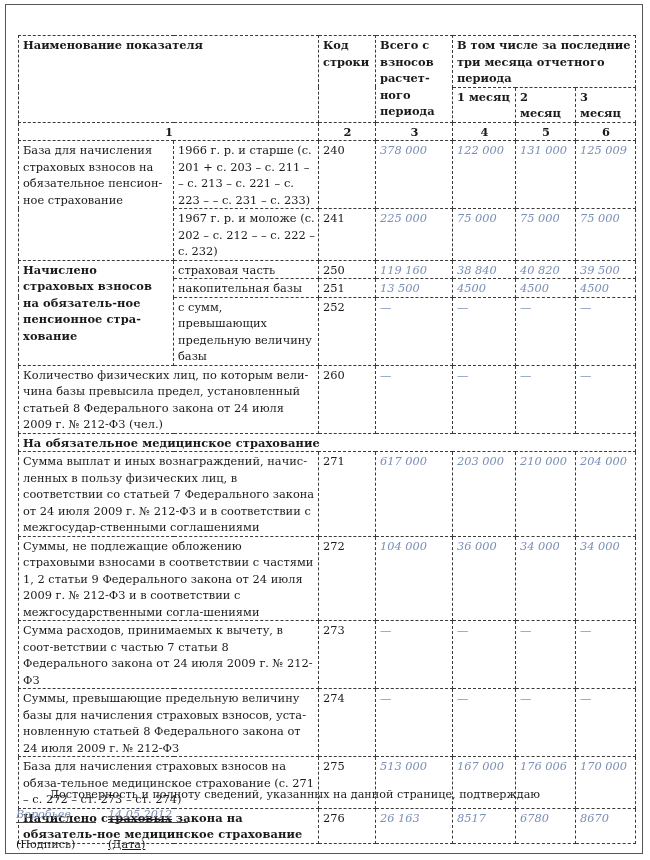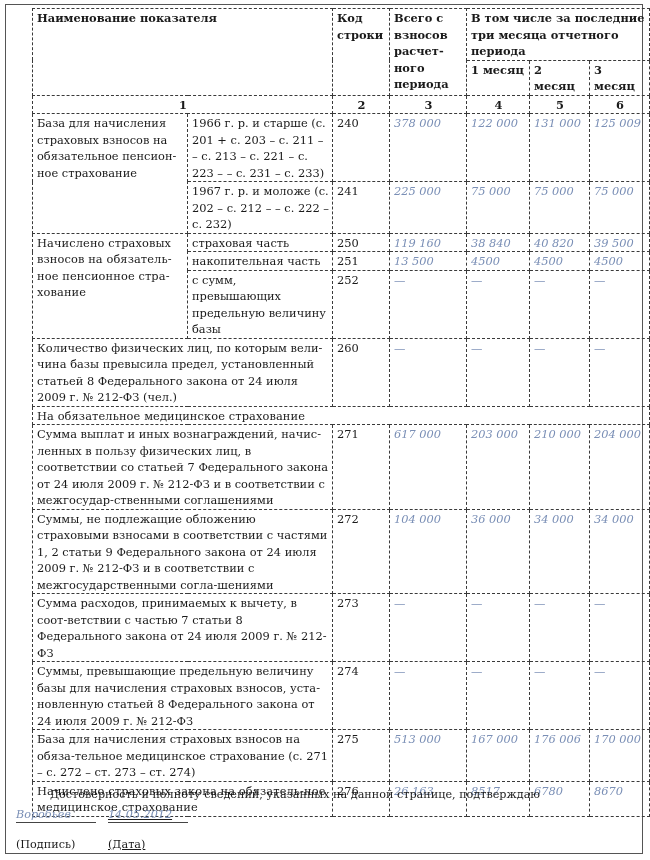--- a/index.html
+++ b/index.html
@@ -1,24 +1,24 @@
 <!DOCTYPE html>
 <html><head>
   <meta charset="utf-8">
   <style>
     html, body { margin: 0; padding: 0; background: #ffffff; }
     body { width: 650px; height: 860px; position: relative; overflow: hidden;
       font-family: "DejaVu Serif", "Liberation Serif", serif; color: #1a1a1a; }
     .frame { position: absolute; left: 5px; top: 4px; width: 638px; height: 850px;
       border: 1px solid #555; box-sizing: border-box; }
-    table.form { position: absolute; left: 18px; top: 8px; border-collapse: collapse;
-      table-layout: fixed; width: 617px; font-size: 11.4px; line-height: 16.5px; margin-left: 14px; }
+    table.form { position: absolute; left: 18px; top: 35px; border-collapse: collapse;
+      table-layout: fixed; width: 617px; font-size: 11.4px; line-height: 16.5px; }
     table.form td { border: 1px dashed #3a3a3a; vertical-align: top; padding: 1px 3px 0 4px;
       box-sizing: border-box; }
-    .bold { font-weight: normal; letter-spacing: 0.1px; }
+    .bold { font-weight: bold; letter-spacing: 0.1px; }
     .hdr { font-weight: bold; }
     .num-row td { text-align: center; font-weight: bold; padding: 0; height: 16px; }
     .val { font-style: italic; color: #7a8fb6; }
     .dash { color: #7a8fb6; }
     .footer { position: absolute; left: 18px; top: 788px; font-size: 11.2px; margin-left: 32px; }
     .sig { position: absolute; top: 808px; width: 80px; text-align: left; font-size: 11.2px; }
     .sig .v { font-style: italic; color: #7a8fb6; height: 14px; line-height: 14px;
       border-bottom: 1px solid #444; }
     .sig .l { line-height: 14px; margin-top: 15px; }
   </style>
@@ -79,21 +79,21 @@
   <tr style="height:16px">
     <td rowspan="3" class="bold">Начислено страховых взносов на обязатель-ное пенсионное стра-хование</td>
     <td>страховая часть</td>
     <td>250</td>
     <td class="val">119 160</td>
     <td class="val">38 840</td>
     <td class="val">40 820</td>
     <td class="val">39 500</td>
   </tr>
   <tr style="height:18px">
-    <td>накопительная часть</td>
+    <td>накопительная базы</td>
     <td>251</td>
     <td class="val">13 500</td>
     <td class="val">4500</td>
     <td class="val">4500</td>
     <td class="val">4500</td>
   </tr>
   <tr style="height:50px">
     <td>с сумм, превышающих предельную величину базы</td>
     <td>252</td>
     <td class="dash">—</td>

